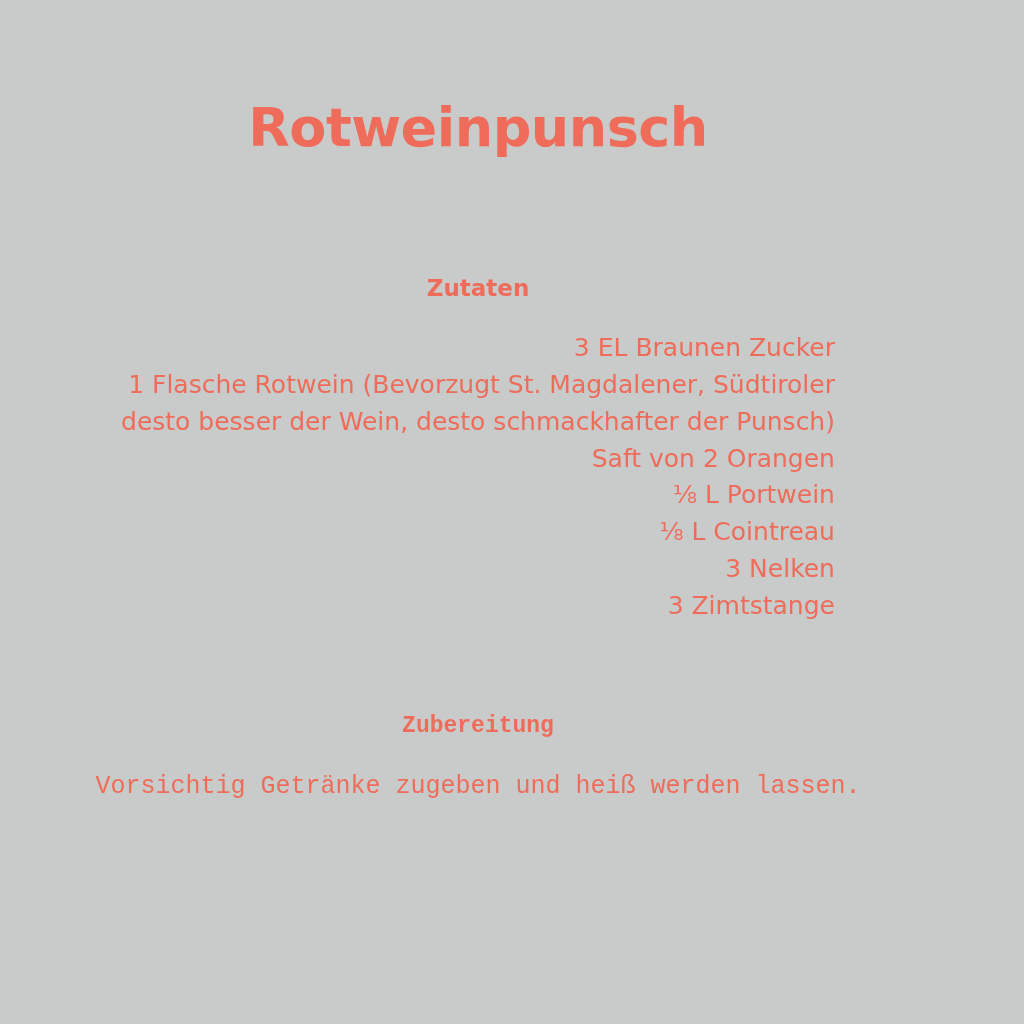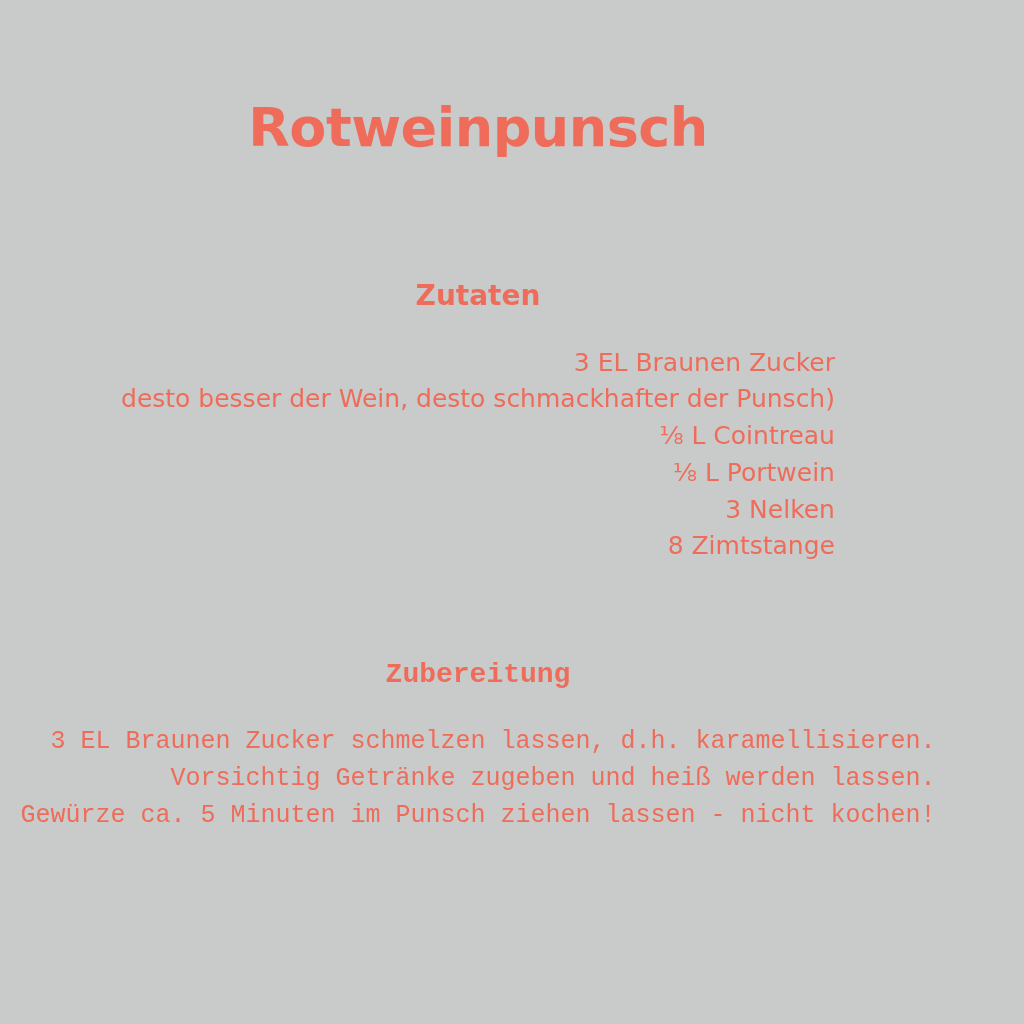--- a/index.html
+++ b/index.html
@@ -32,21 +32,21 @@
     line-height: 1.1;
   }
   .section {
     width: 100%;
     display: flex;
     flex-direction: column;
     align-items: center;
   }
   .section-heading {
     color: #ef6c5a;
-    font-size: 28px;
+    font-size: 23px;
     font-weight: bold;
     line-height: 1.2;
   }
   .section-ingredients {
     margin-top: 62px;
   }
   .section-preparation {
     margin-top: 70px;
     font-family: Liberation Mono, monospace;
   }
@@ -67,30 +67,30 @@
 <body>
 
 <div class="card">
 
   <h1 class="recipe-title">Rotweinpunsch</h1>
 
   <section class="section section-ingredients">
     <h2 class="section-heading">Zutaten</h2>
     <div class="lines">
       <div class="line">3 EL Braunen Zucker</div>
+      <div class="line">1 Flasche Rotwein (Bevorzugt St. Magdalener, Südtiroler</div>
       <div class="line">desto besser der Wein, desto schmackhafter der Punsch)</div>
+      <div class="line">Saft von 2 Orangen</div>
+      <div class="line">⅛ L Portwein</div>
       <div class="line">⅛ L Cointreau</div>
-      <div class="line">⅛ L Portwein</div>
       <div class="line">3 Nelken</div>
-      <div class="line">8 Zimtstange</div>
+      <div class="line">3 Zimtstange</div>
     </div>
   </section>
 
   <section class="section section-preparation">
     <h2 class="section-heading">Zubereitung</h2>
     <div class="lines">
-      <div class="line">3 EL Braunen Zucker schmelzen lassen, d.h. karamellisieren.</div>
       <div class="line">Vorsichtig Getränke zugeben und heiß werden lassen.</div>
-      <div class="line">Gewürze ca. 5 Minuten im Punsch ziehen lassen - nicht kochen!</div>
     </div>
   </section>
 
 </div>
 
 </body></html>

